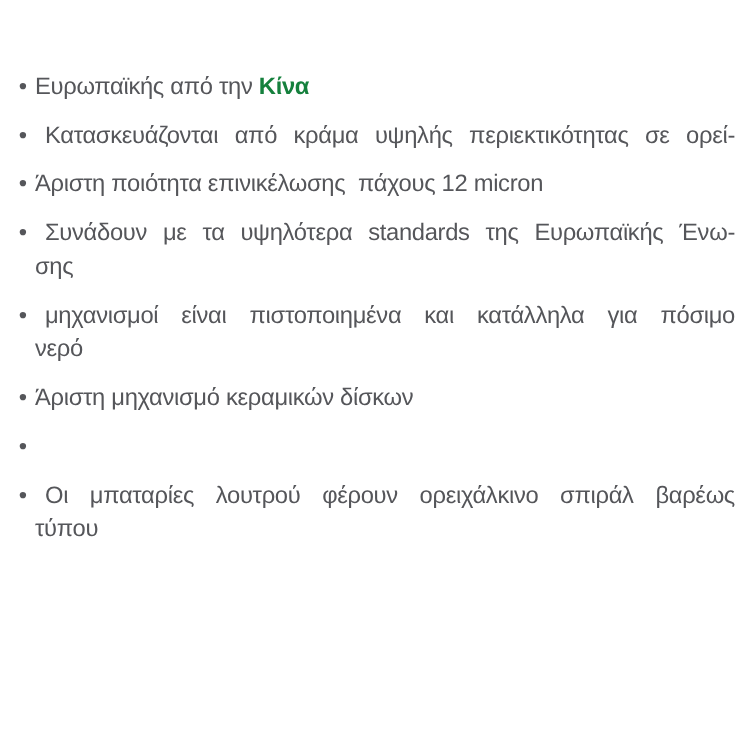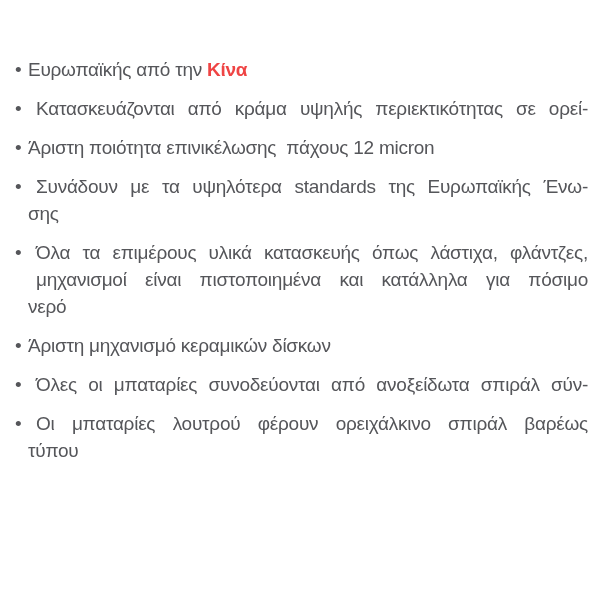--- a/index.html
+++ b/index.html
@@ -43,21 +43,21 @@
   .line {
     display: block;
   }
   .line.just {
     text-align: justify;
     text-align-last: justify;
     margin-left: 8px;
   }
   .seg-bold {
     font-weight: 700;
-    color: #ef4444;
+    color: #15803d;
     margin-top: 32px;
   }
 </style>
 </head>
 <body>
 
 <div class="page">
   <ul class="feature-list">
 
     <li>
@@ -87,37 +87,35 @@
       <span class="marker">•</span>
       <div class="text">
         <span class="line just">Συνάδουν με τα υψηλότερα standards της Ευρωπαϊκής Ένω-</span>
         <span class="line">σης</span>
       </div>
     </li>
 
     <li>
       <span class="marker">•</span>
       <div class="text">
-        <span class="line just">Όλα τα επιμέρους υλικά κατασκευής όπως λάστιχα, φλάντζες,</span>
         <span class="line just">μηχανισμοί είναι πιστοποιημένα και κατάλληλα για πόσιμο</span>
         <span class="line">νερό</span>
       </div>
     </li>
 
     <li>
       <span class="marker">•</span>
       <div class="text">
         <span class="line">Άριστη μηχανισμό κεραμικών δίσκων</span>
       </div>
     </li>
 
     <li>
       <span class="marker">•</span>
       <div class="text">
-        <span class="line just">Όλες οι μπαταρίες συνοδεύονται από ανοξείδωτα σπιράλ σύν-</span>
       </div>
     </li>
 
     <li>
       <span class="marker">•</span>
       <div class="text">
         <span class="line just">Οι μπαταρίες λουτρού φέρουν ορειχάλκινο σπιράλ βαρέως</span>
         <span class="line">τύπου</span>
       </div>
     </li>

